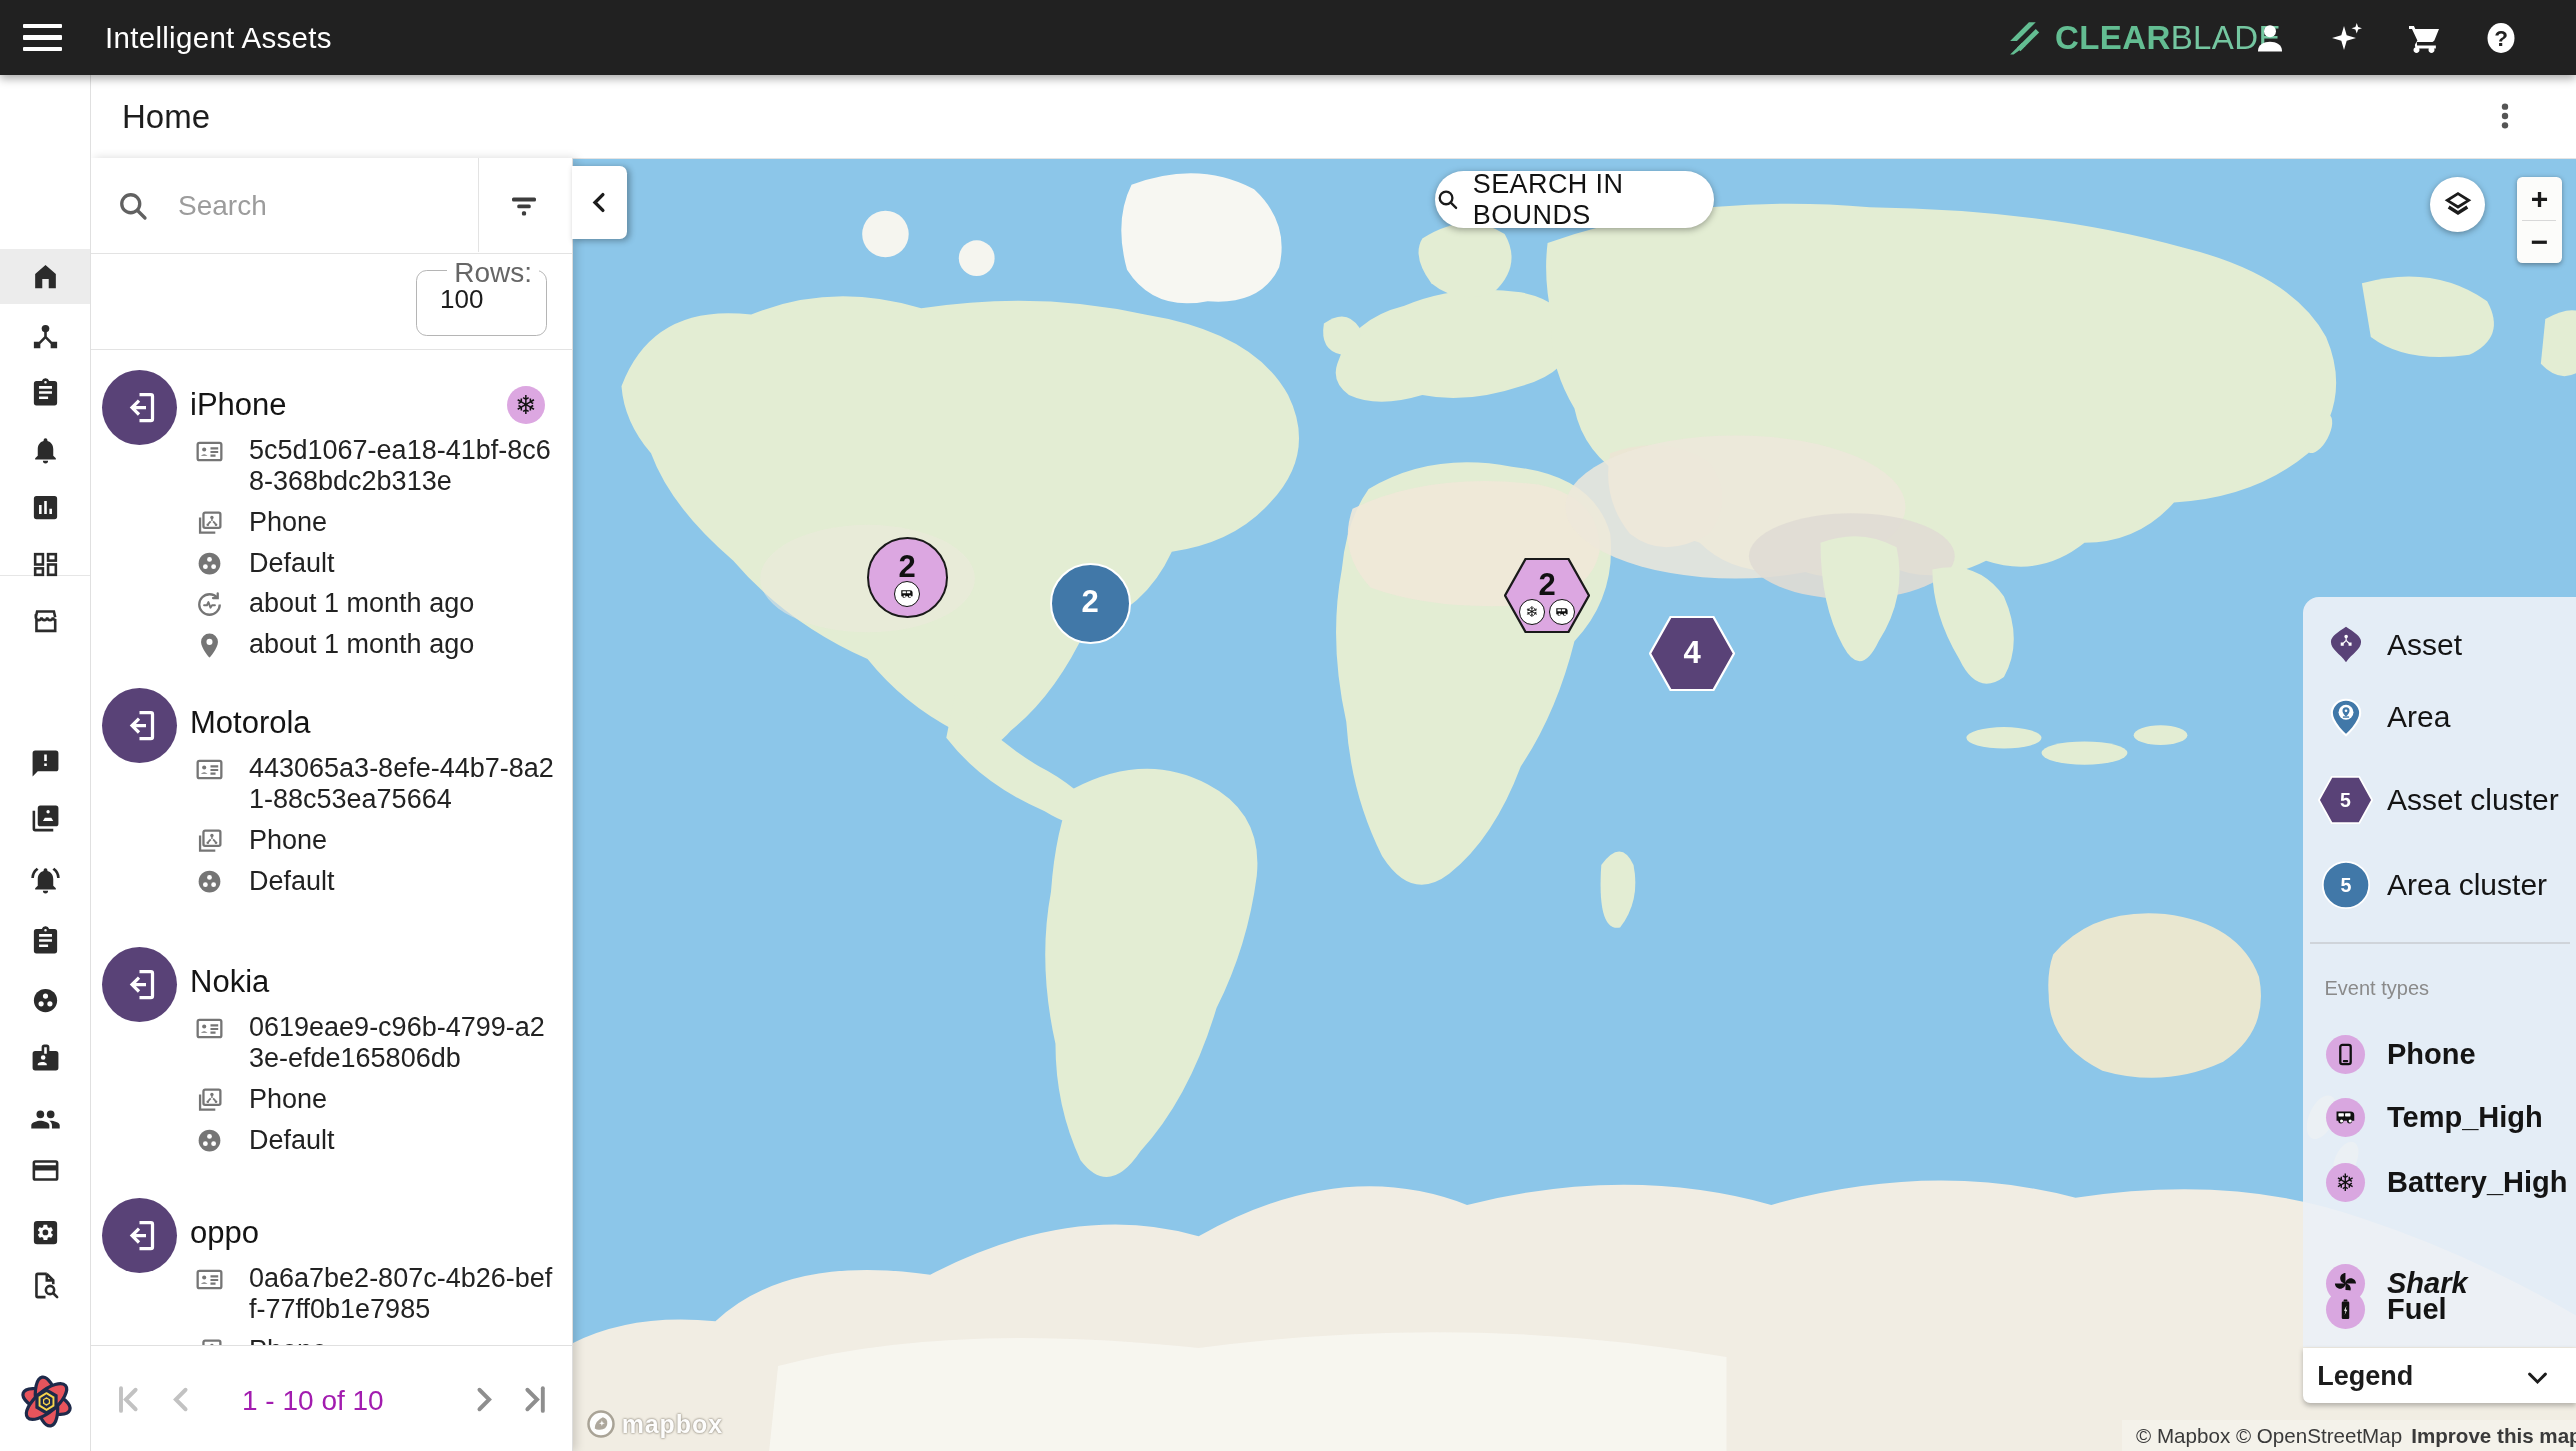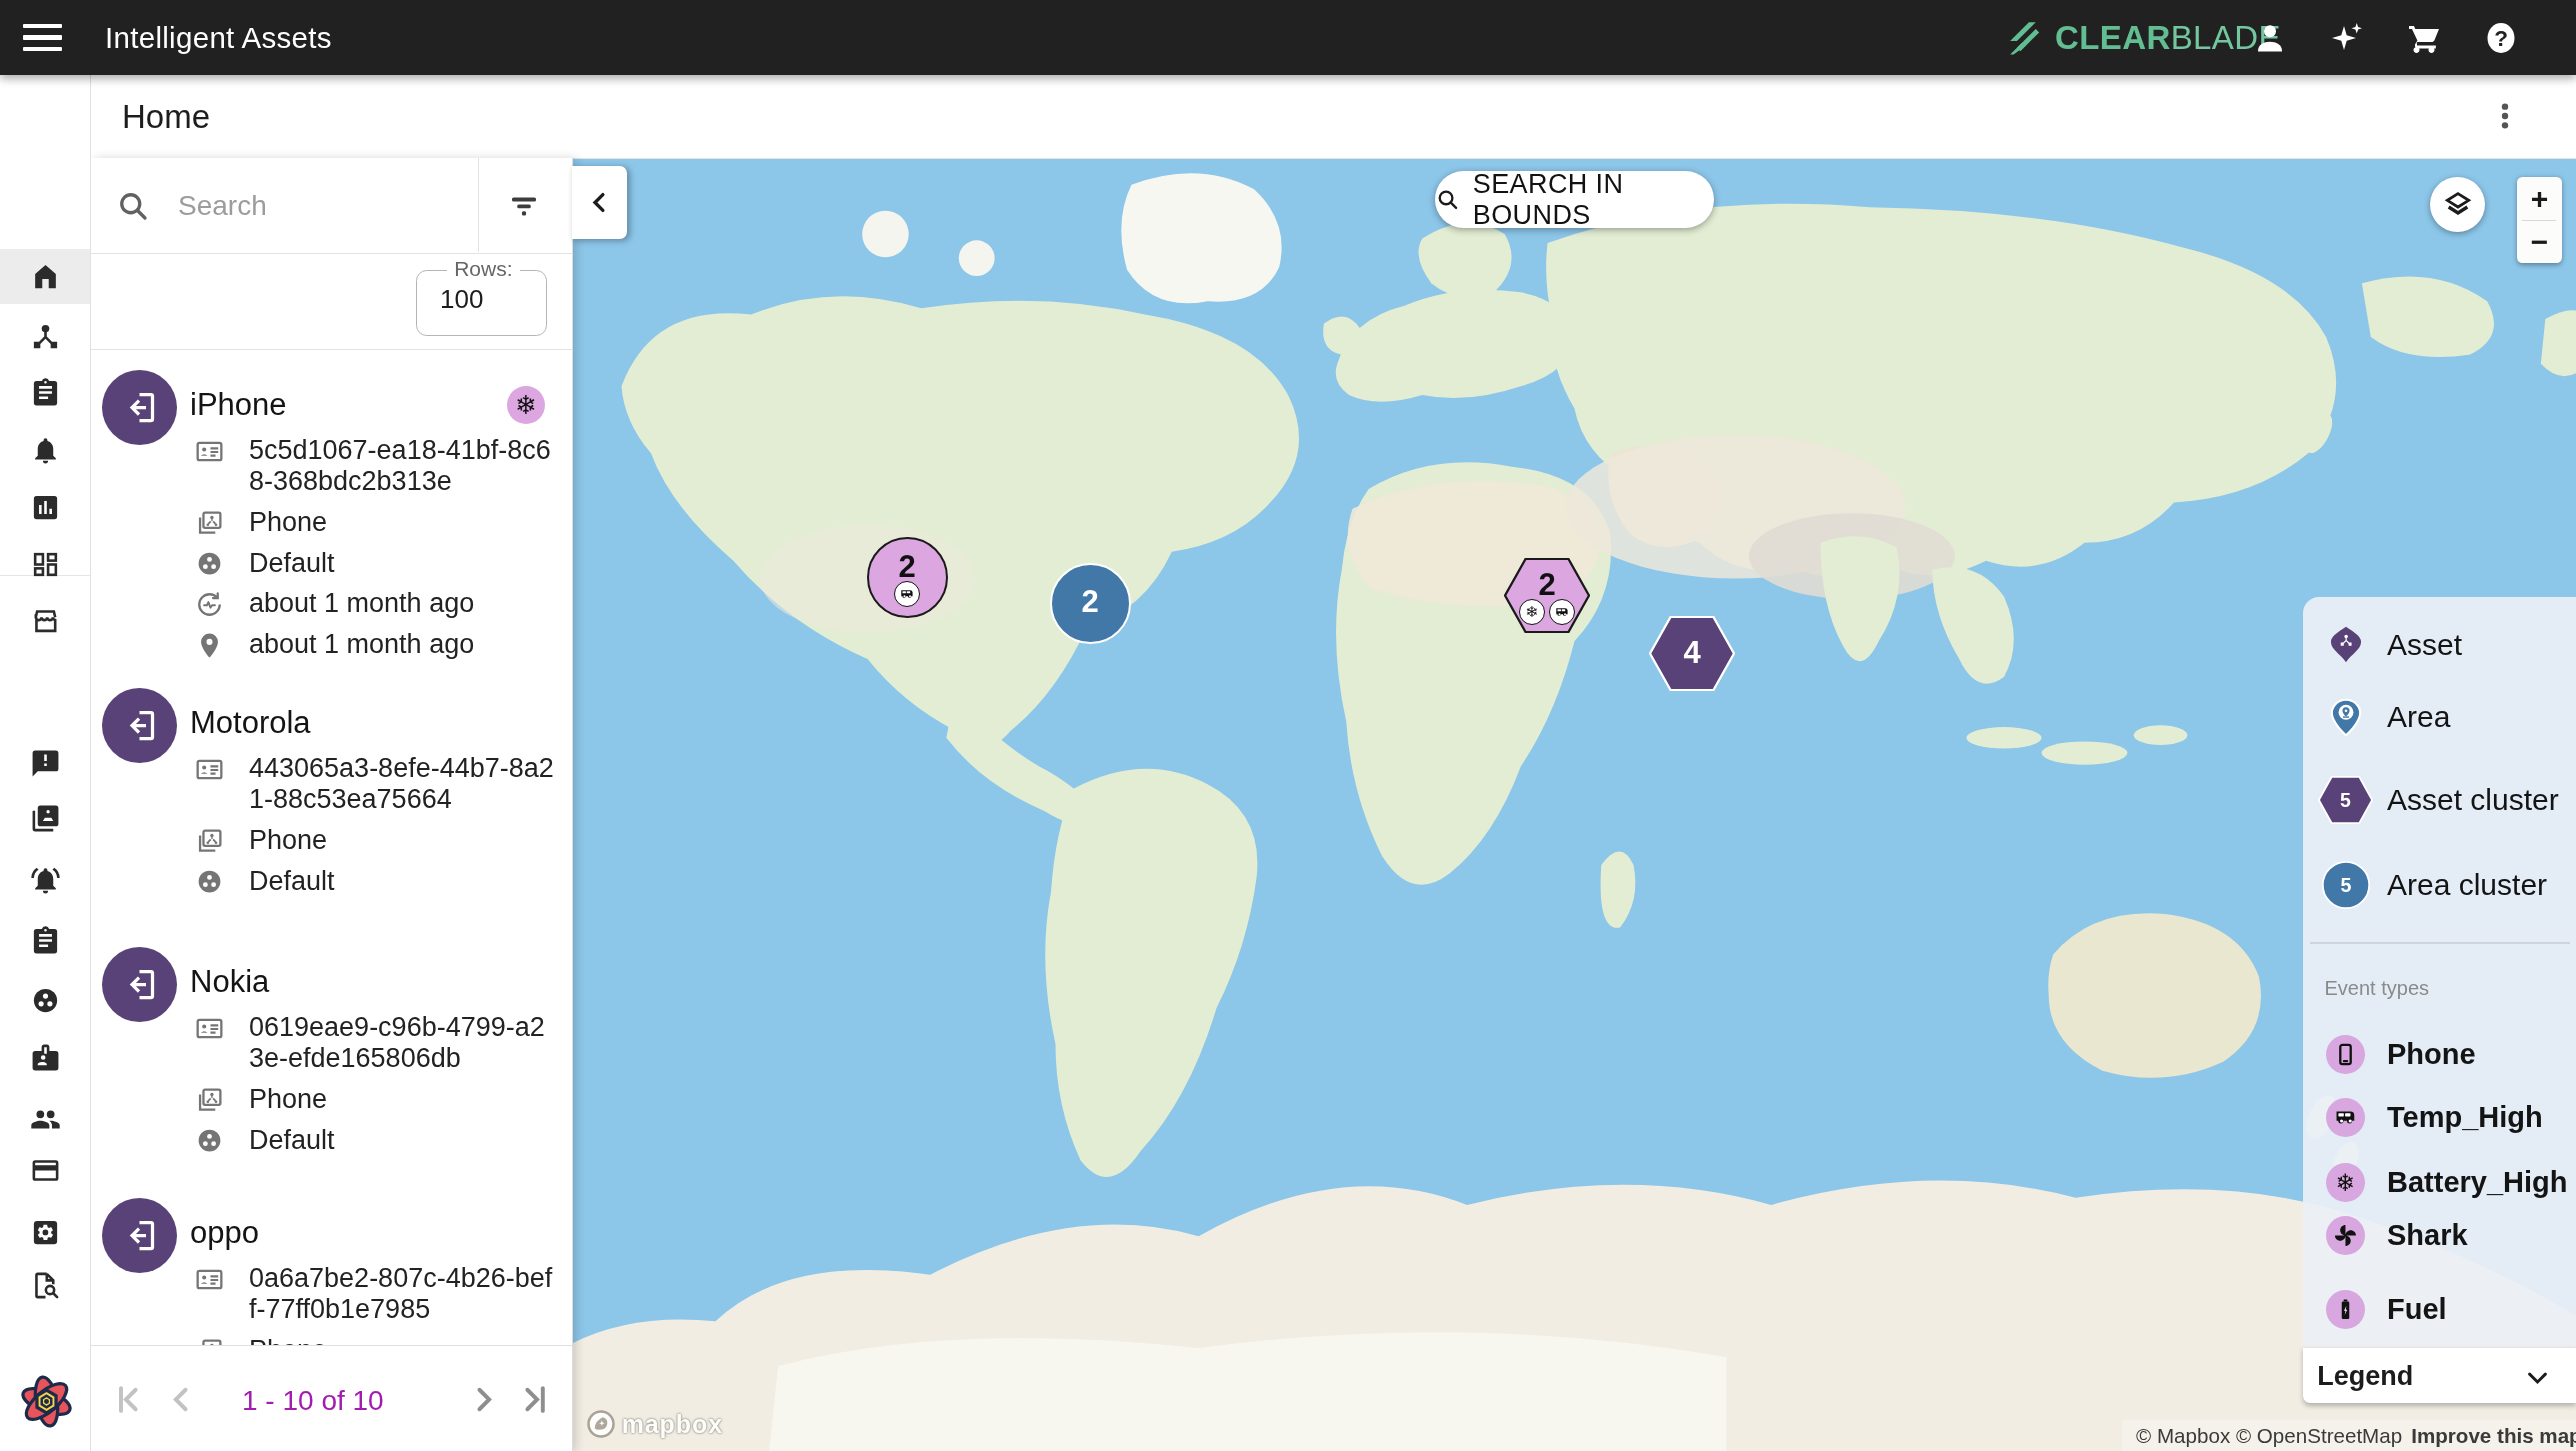--- a/index.html
+++ b/index.html
@@ -43,21 +43,21 @@
   .search-icon{position:absolute;left:25px;top:29.5px;width:36px;height:36px;}
   .search-input{position:absolute;left:86px;top:18px;width:286px;height:57px;border:none;outline:none;
     font-size:28px;color:#333;font-family:inherit;background:transparent;}
   .search-input::placeholder{color:#9c9c9c;}
   .vdiv{position:absolute;left:388px;top:0;width:0.9px;height:94px;background:#e3e3e3;}
   .filter-btn{position:absolute;left:410px;top:23px;width:48px;height:48px;cursor:pointer;
     display:flex;align-items:center;justify-content:center;}
   .rows-row{position:absolute;left:0;top:95px;width:482px;height:96px;border-bottom:0.9px solid #e3e3e3;}
   .rows-box{position:absolute;left:326px;top:17px;width:129px;height:64px;border:1.8px solid #b5b5b5;
     border-radius:10.7px;cursor:pointer;}
-  .rows-label{position:absolute;left:30px;top:-14.3px;background:#fff;padding:0 7.2px;font-size:21px;color:#666;}
+  .rows-label{position:absolute;left:30px;top:-14.3px;background:#fff;padding:0 7.2px;font-size:28px;color:#666;}
   .rows-value{position:absolute;left:23px;top:12.5px;font-size:26px;color:#1c1c1c;}
   .asset-list{position:absolute;left:0;top:191px;width:482px;height:996px;overflow:hidden;}
   .asset-item{position:absolute;left:0;width:482px;cursor:pointer;}
   .avatar{position:absolute;left:11.6px;top:20.6px;width:75px;height:75px;border-radius:50%;
     background:#594277;display:flex;align-items:center;justify-content:center;}
   .avatar svg{width:39px;height:39px;}
   .a-title{position:absolute;left:100px;top:38px;font-size:31px;color:#141414;}
   .a-badge{position:absolute;left:417px;top:37px;width:38px;height:38px;border-radius:50%;
     background:#dca7e1;display:flex;align-items:center;justify-content:center;}
   .a-badge .snowtxt{font-family:"DejaVu Sans",sans-serif;font-size:25px;color:#111;line-height:1;}
@@ -779,21 +779,21 @@
       <span class="lg-label ev-label">Temp_High</span>
     </div>
     <div class="lg-item" style="top: 563px; height: 45px;">
       <span class="lg-ico">
         <span class="ev-circle">
           <span class="snowtxt" style="font-size:24px">❄</span>
         </span>
       </span>
       <span class="lg-label ev-label">Battery_High</span>
     </div>
-    <div class="lg-item" style="top: 616px; height: 45px;">
+    <div class="lg-item" style="top: 664px; height: 45px; font-style: italic;">
       <span class="lg-ico">
         <span class="ev-circle">
           <svg width="25" height="25" viewBox="0 0 24 24">
             <path fill="#111" d="M12 12c0-3 2.5-5.5 5.5-5.5S23 9 23 12h-11zm0 0c0 3-2.5 5.5-5.5 5.5S1 15 1 12h11zm0 0c-3 0-5.5-2.5-5.5-5.5S9 1 12 1v11zm0 0c3 0 5.5 2.5 5.5 5.5S15 23 12 23V12z" transform="scale(0.92) translate(1,1)"></path>
           </svg>
         </span>
       </span>
       <span class="lg-label ev-label">Shark</span>
     </div>
     <div class="lg-item" style="top: 690px; height: 45px;">

